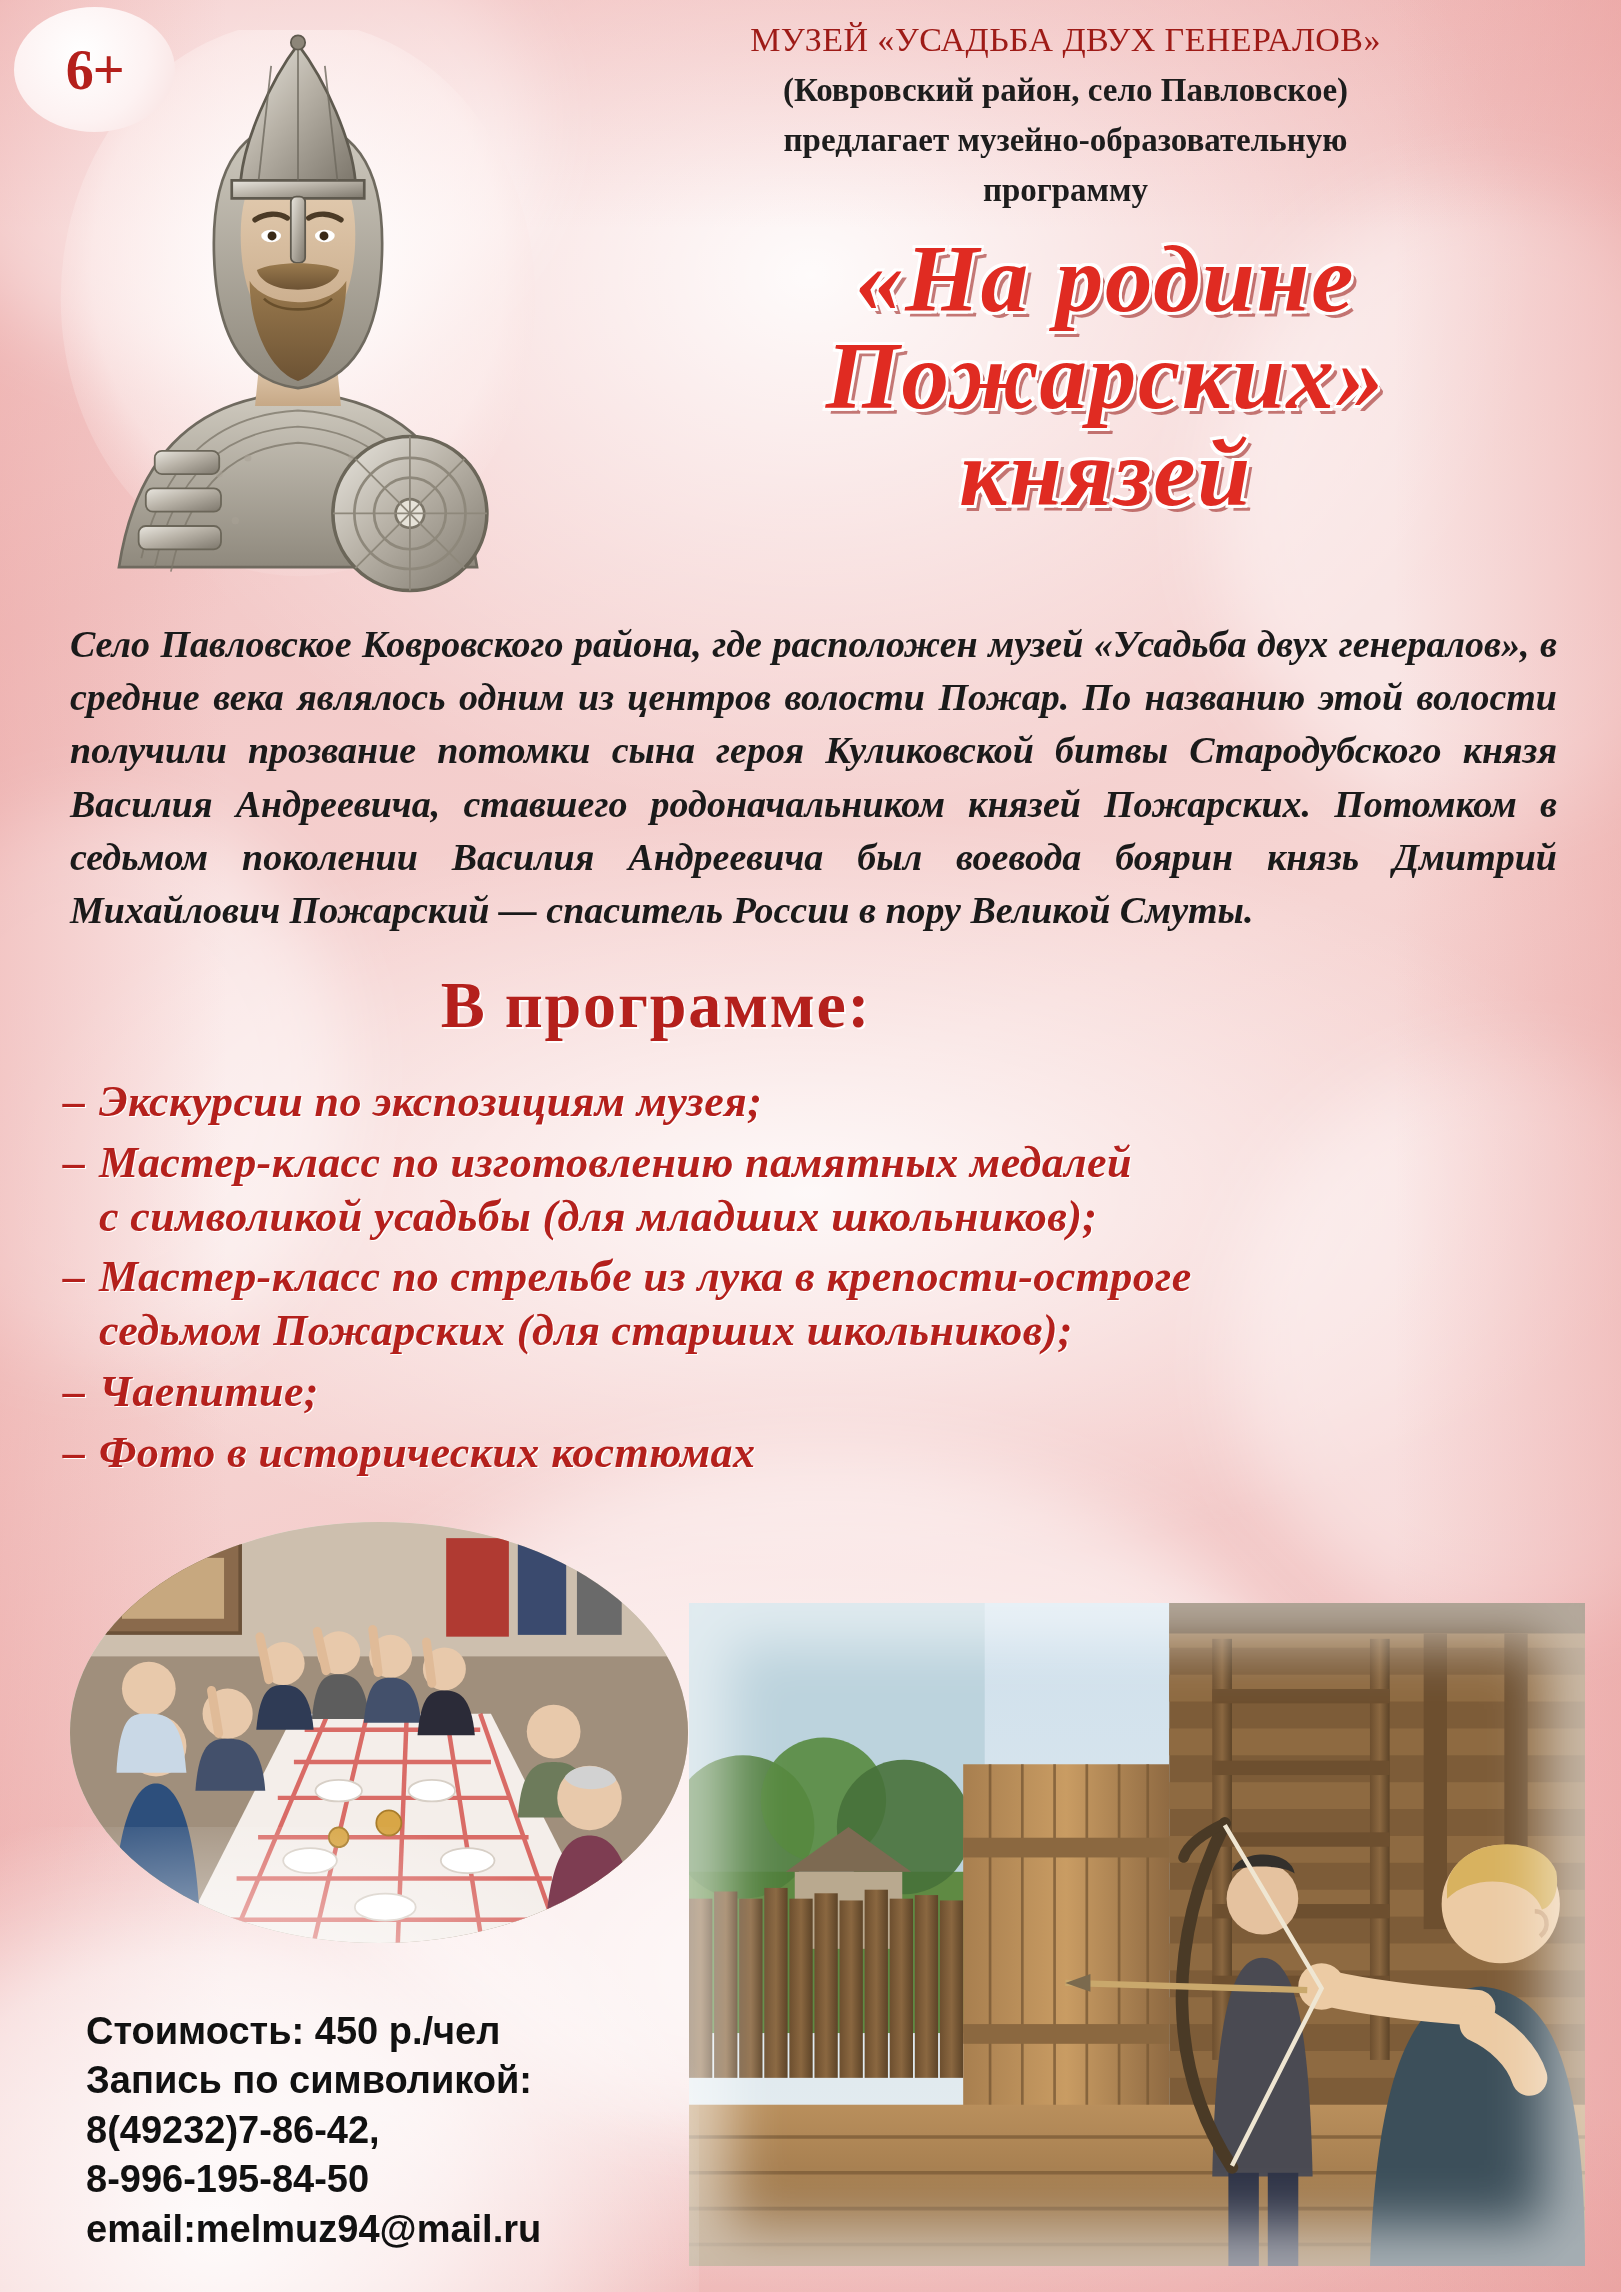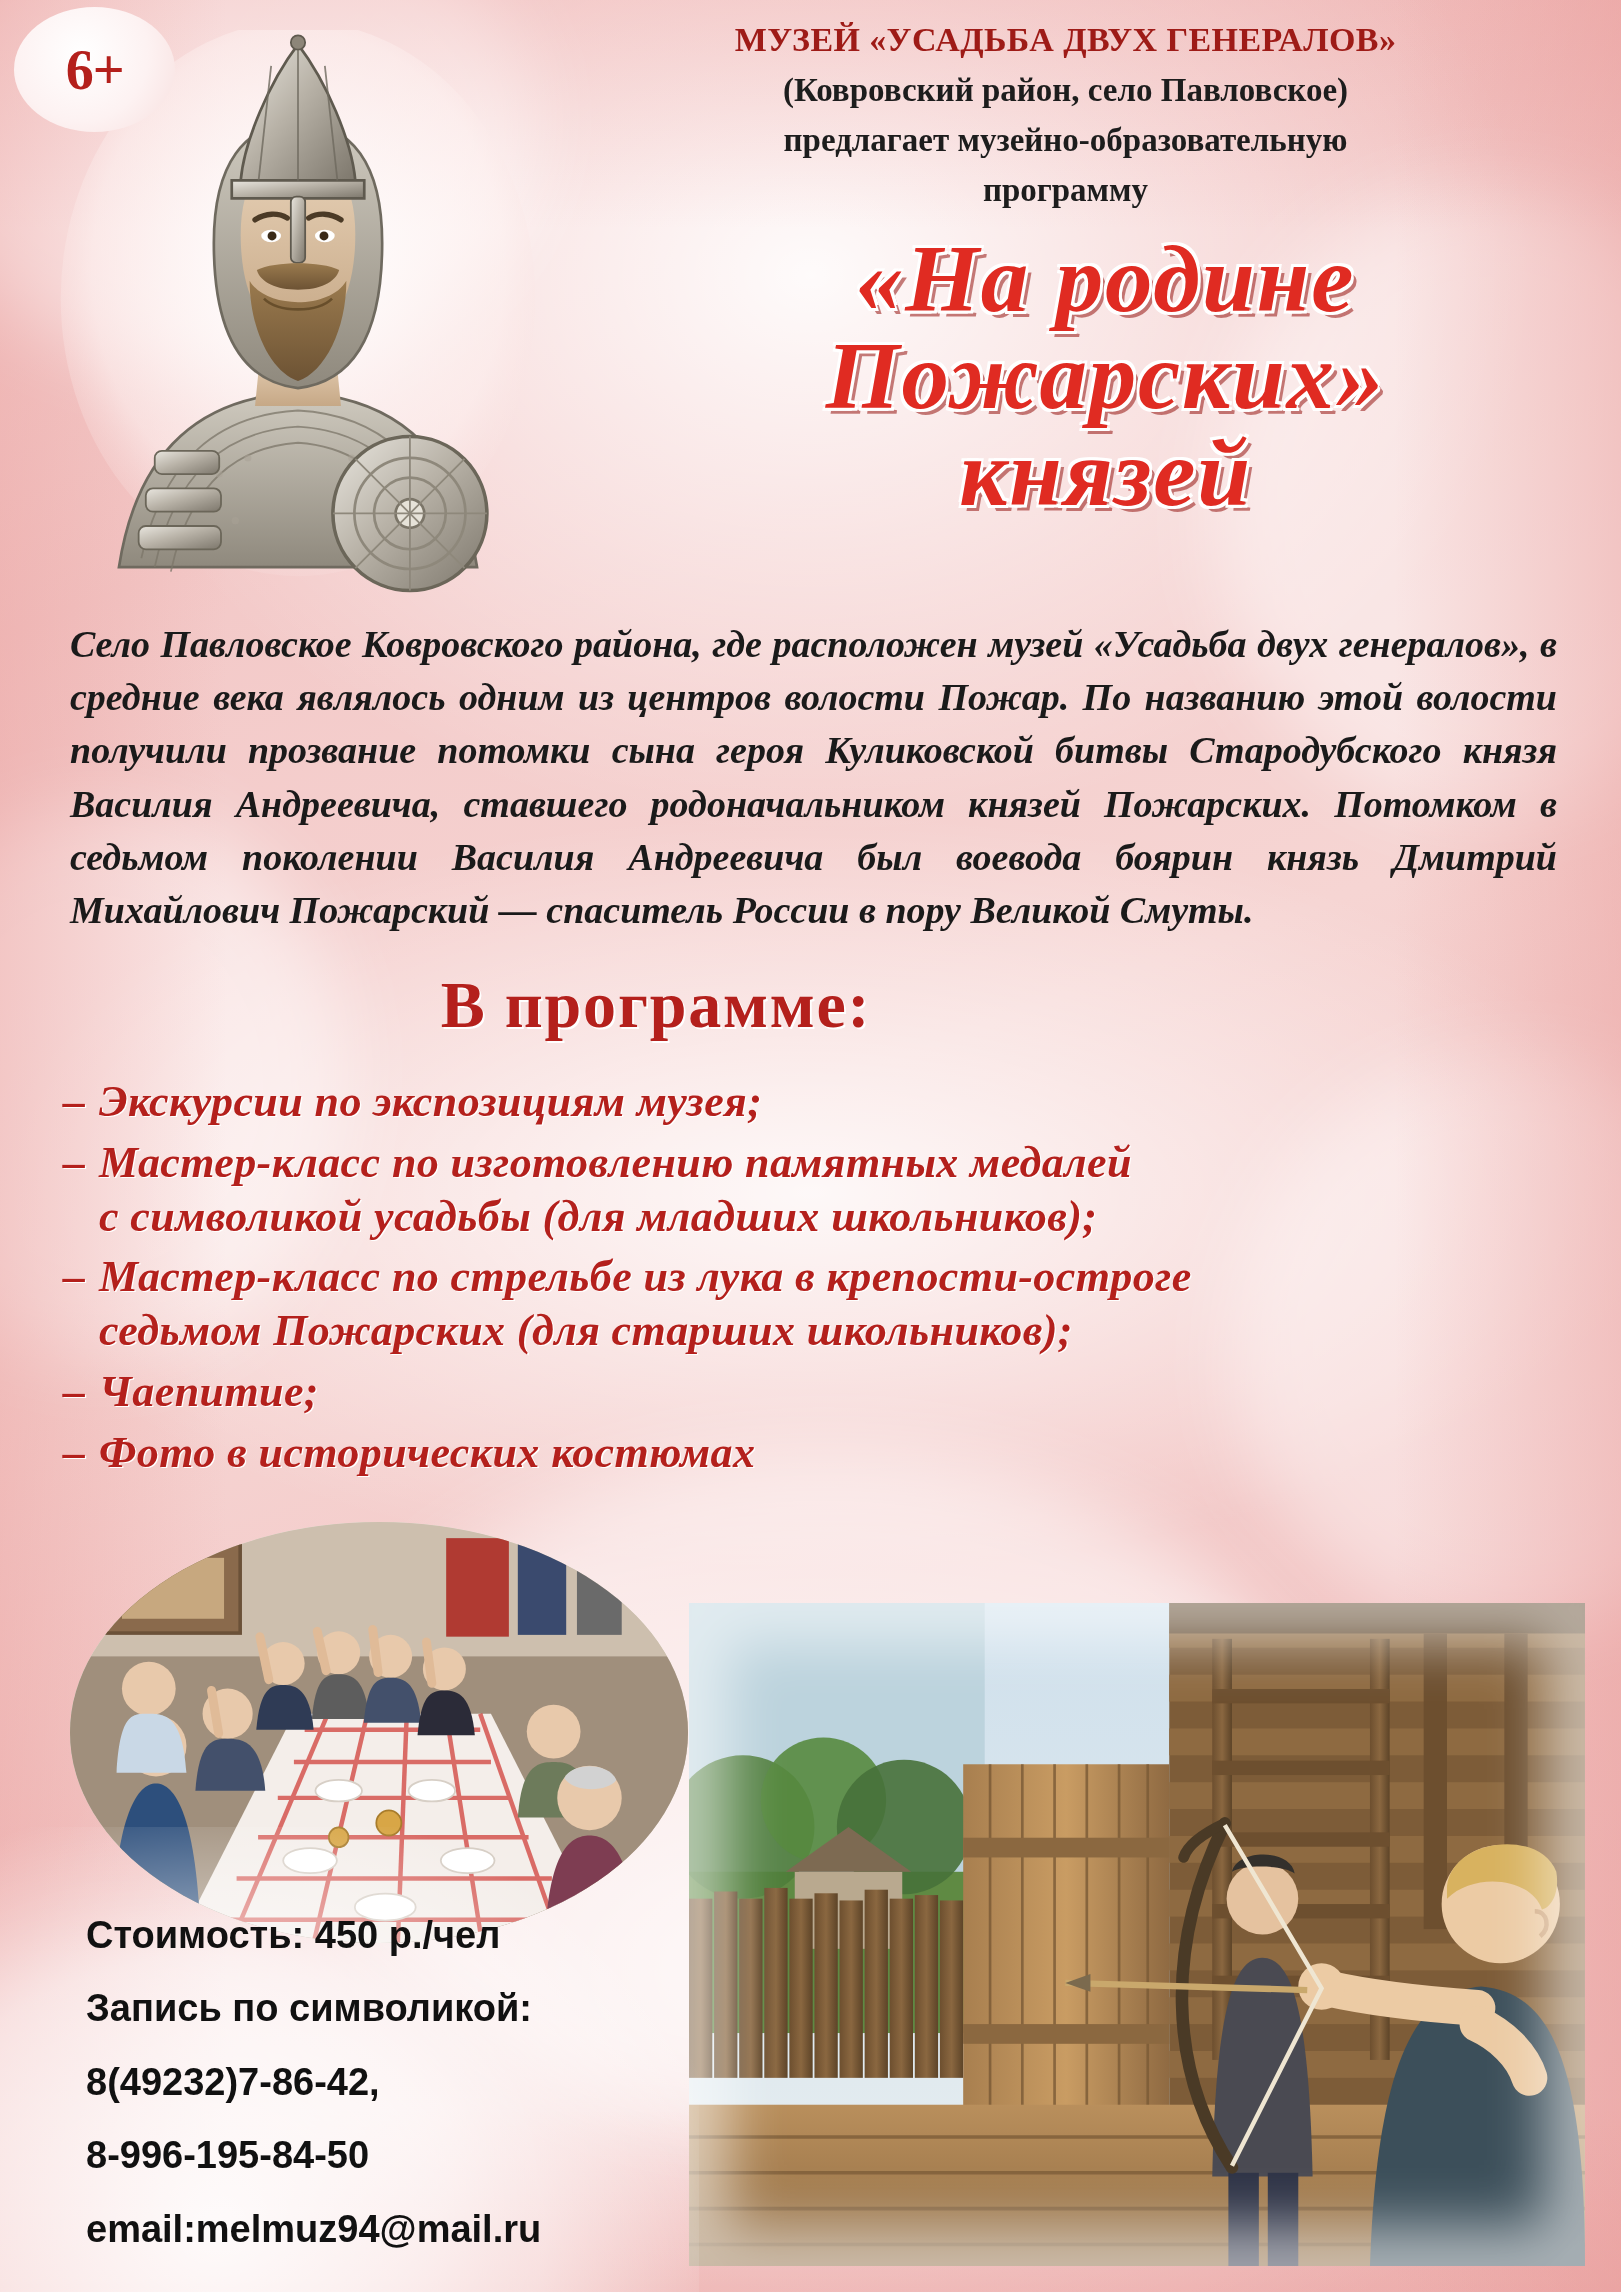--- a/index.html
+++ b/index.html
@@ -77,21 +77,21 @@
   
   .header-block {
     position: absolute;
     left: 537px; top: 19.7px;
     width: 1057px;
     text-align: center;
     z-index: 6;
   }
   .museum-title {
     font-family: "Liberation Serif", serif;
-    font-weight: bold;
+    font-weight: normal;
     font-size: 34px;
     color: #9e1b17;
     letter-spacing: 0.4px;
     line-height: 1.18;
   }
   .museum-sub {
     font-family: "Liberation Serif", serif;
     font-weight: bold;
     font-size: 33px;
     color: #1d1d1d;
@@ -210,21 +210,21 @@
   .contacts {
     position: absolute;
     left: 86px; bottom: 39px;
     z-index: 7;
     font-family: "Liberation Sans", sans-serif;
     font-weight: bold;
     font-size: 38px;
     line-height: 1.30;
     color: #111111;
   }
-  .contacts div { white-space: nowrap; margin-top: 24px; }
+  .contacts div { white-space: nowrap; }
 
   
   .bl-glow {
     position: absolute;
     left: -107px; bottom: -107px;
     width: 806px; height: 573px;
     background: radial-gradient(ellipse at 40% 70%, rgba(255,255,255,0.92) 0%, rgba(255,255,255,0.55) 48%, rgba(255,255,255,0) 76%);
     z-index: 6;
     pointer-events: none;
   }

